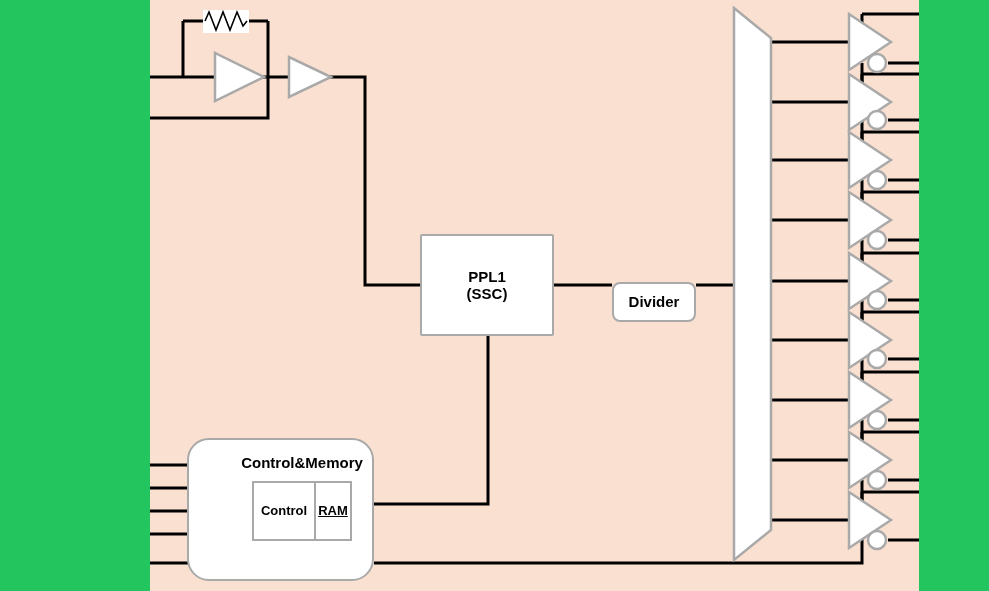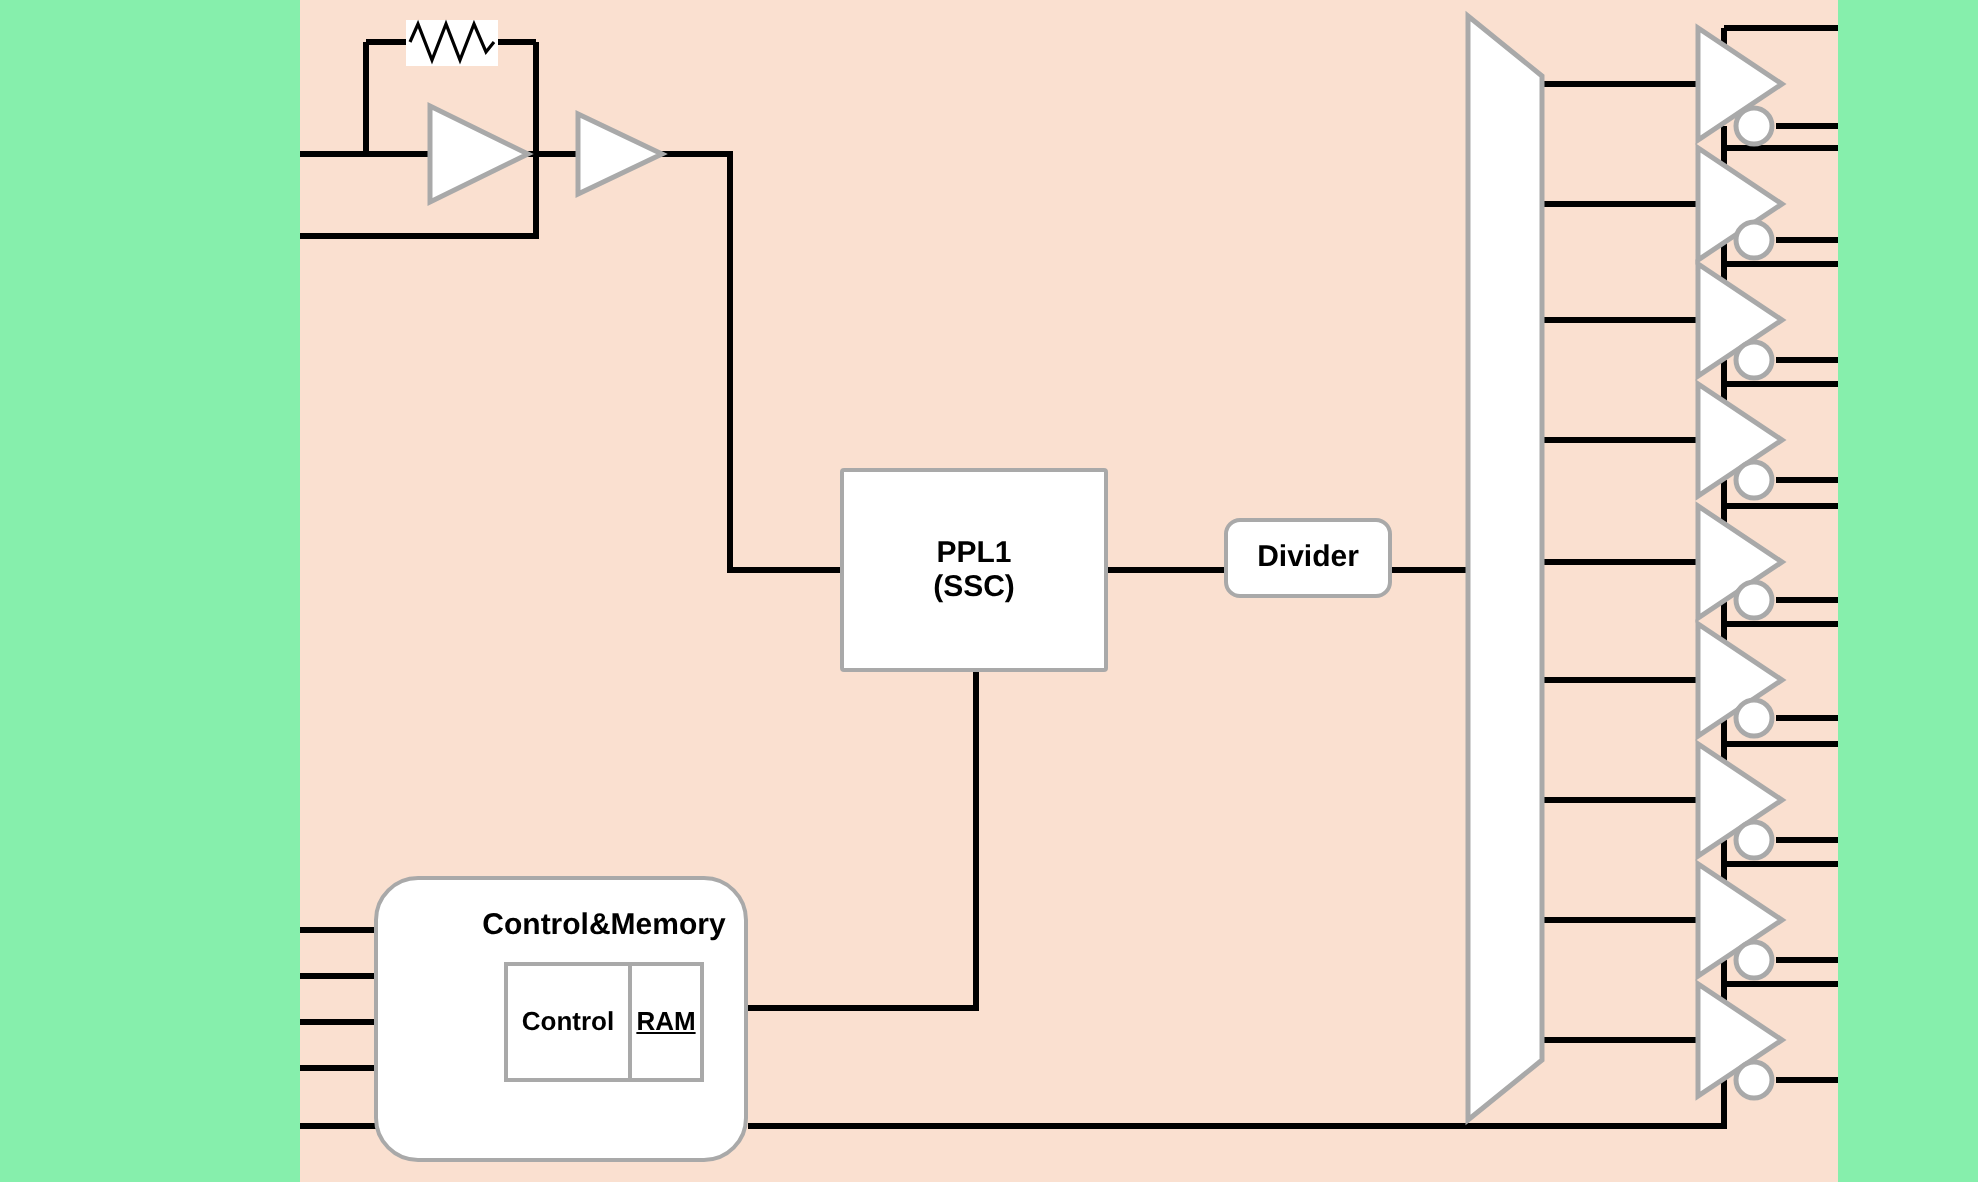--- a/index.html
+++ b/index.html
@@ -1,29 +1,29 @@
 <!DOCTYPE html>
 <html><head>
 <meta charset="utf-8">
 <style>
   html,body{margin:0;padding:0;background:#000;}
   body{font-family:"Liberation Sans", sans-serif;}
-  #stage{position:relative;width:989px;height:591px;background:#86efac;overflow:hidden;}
+  #stage{position:relative;width:989px;height:591px;background:#22c55e;overflow:hidden;}
   #chip{position:absolute;left:150px;top:0px;width:769px;height:591px;background:#fae0d0;}
   svg.layer{position:absolute;left:0;top:0;width:989px;height:591px;overflow:visible;}
   .wire{stroke:#000;stroke-width:3;fill:none;stroke-linecap:butt;}
   .gate{fill:#ffffff;stroke:#a9a9a9;stroke-width:2.5;}
   .bubble{fill:#ffffff;stroke:#a9a9a9;stroke-width:2.5;}
   .resbox{fill:#ffffff;stroke:none;}
   .reszig{fill:none;stroke:#000;stroke-width:1.6;}
   .blk{position:absolute;background:#ffffff;border:2px solid #a9a9a9;box-sizing:border-box;
        display:flex;align-items:center;justify-content:center;text-align:center;
        font-weight:bold;color:#000;line-height:1.15;}
   #pll{left:420px;top:234px;width:134px;height:102px;font-size:15px;border-radius:2px;}
-  #divider{left:612px;top:259px;width:84px;height:40px;font-size:15px;border-radius:8px;}
+  #divider{left:612px;top:282px;width:84px;height:40px;font-size:15px;border-radius:8px;}
   #ctrlmem{left:187px;top:438px;width:187px;height:143px;border-radius:22px;
            flex-direction:column;justify-content:flex-start;padding-top:14px;padding-left:43px;}
   #ctrlmem .cm-title{font-size:15px;font-weight:bold;margin-bottom:10px;}
   #cm-sub{display:flex;border:2px solid #a9a9a9;box-sizing:border-box;}
   #cm-sub > div{display:flex;align-items:center;justify-content:center;font-size:13px;
                 font-weight:bold;height:56px;box-sizing:border-box;}
   #cm-control{width:62px;border-right:2px solid #a9a9a9;}
   #cm-ram{width:34px;text-decoration:underline;}
 </style>
 </head>

